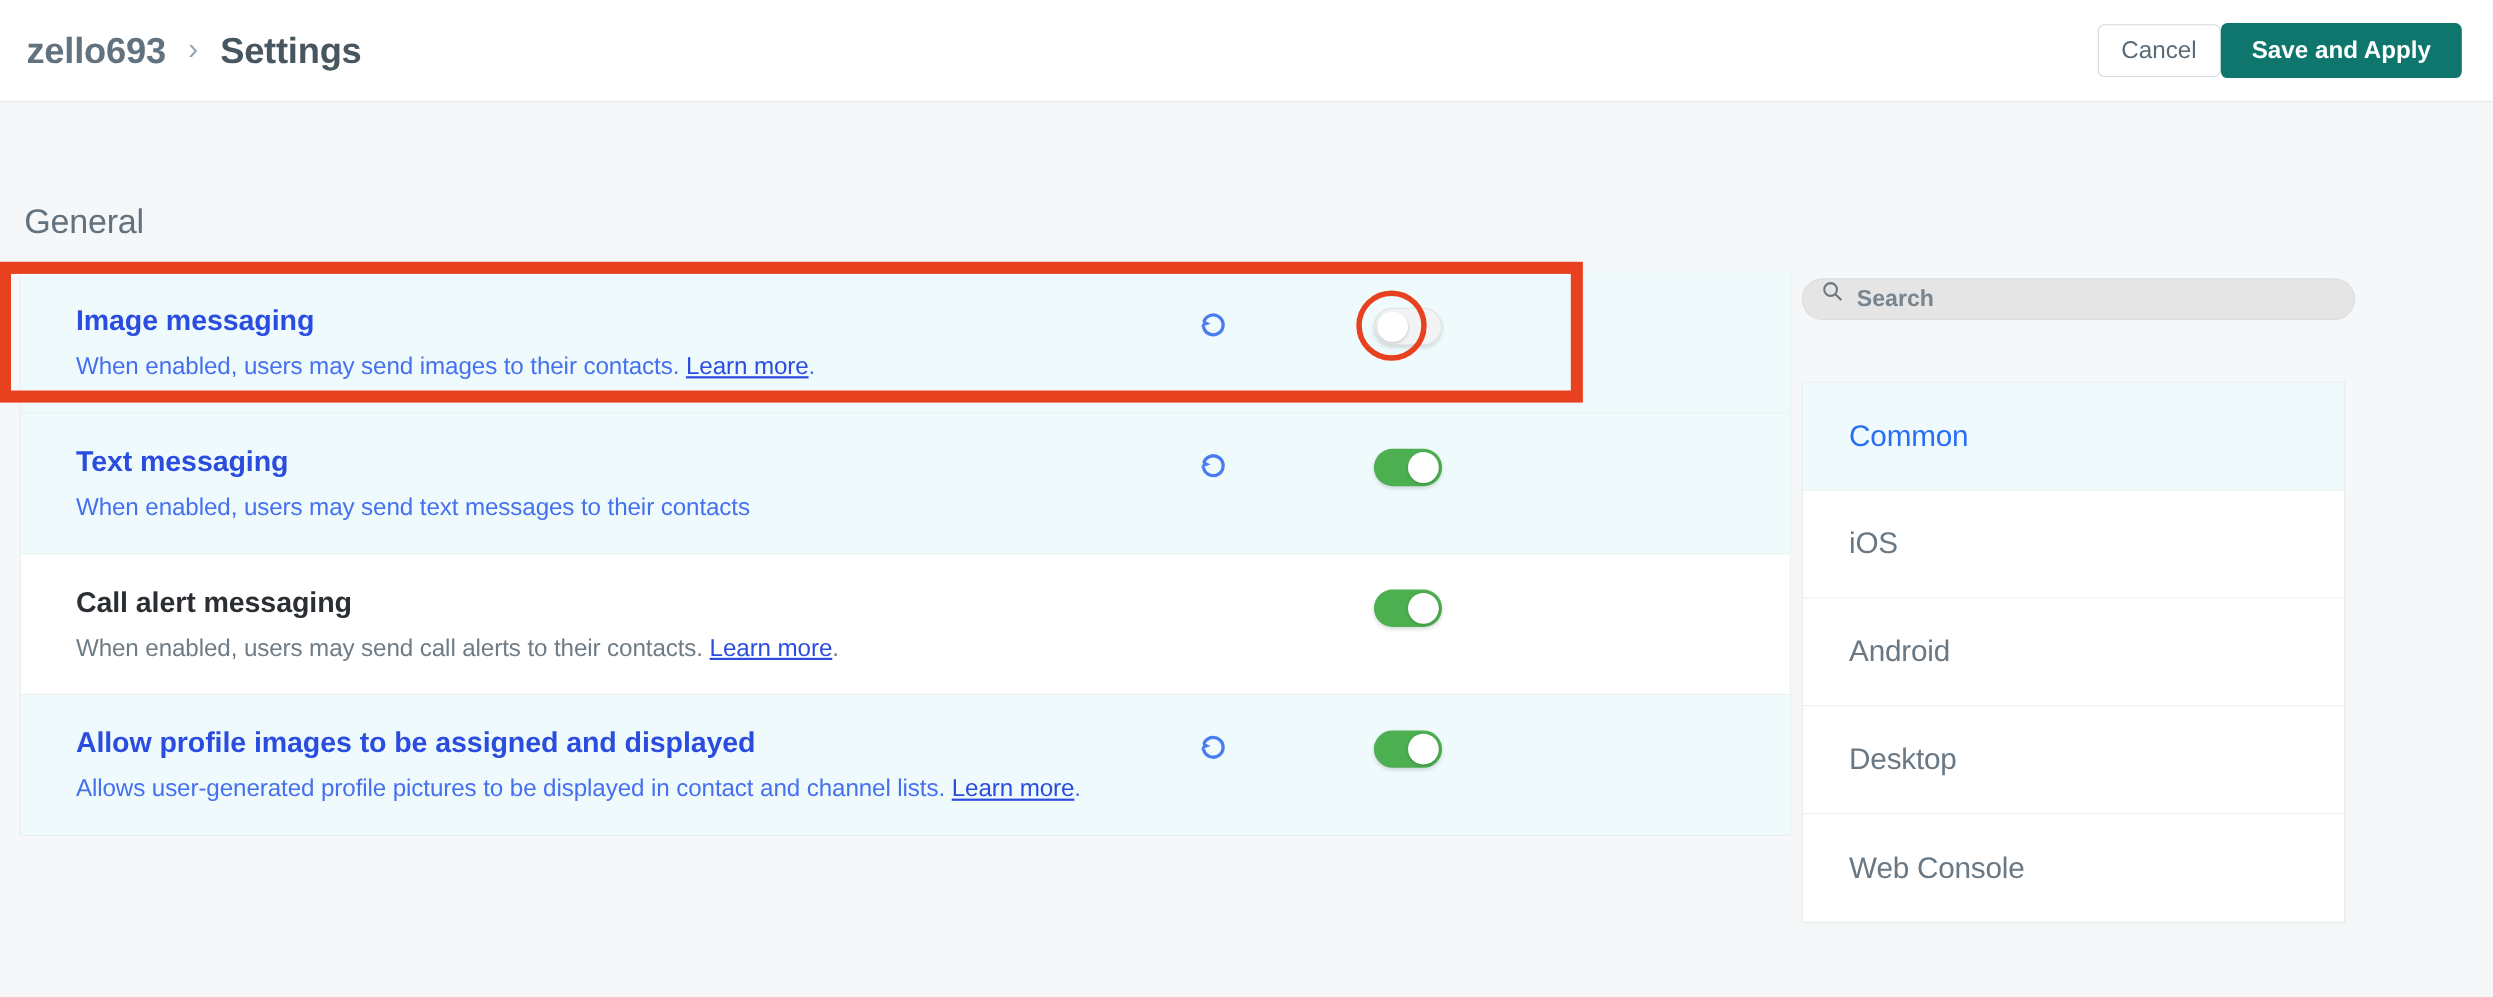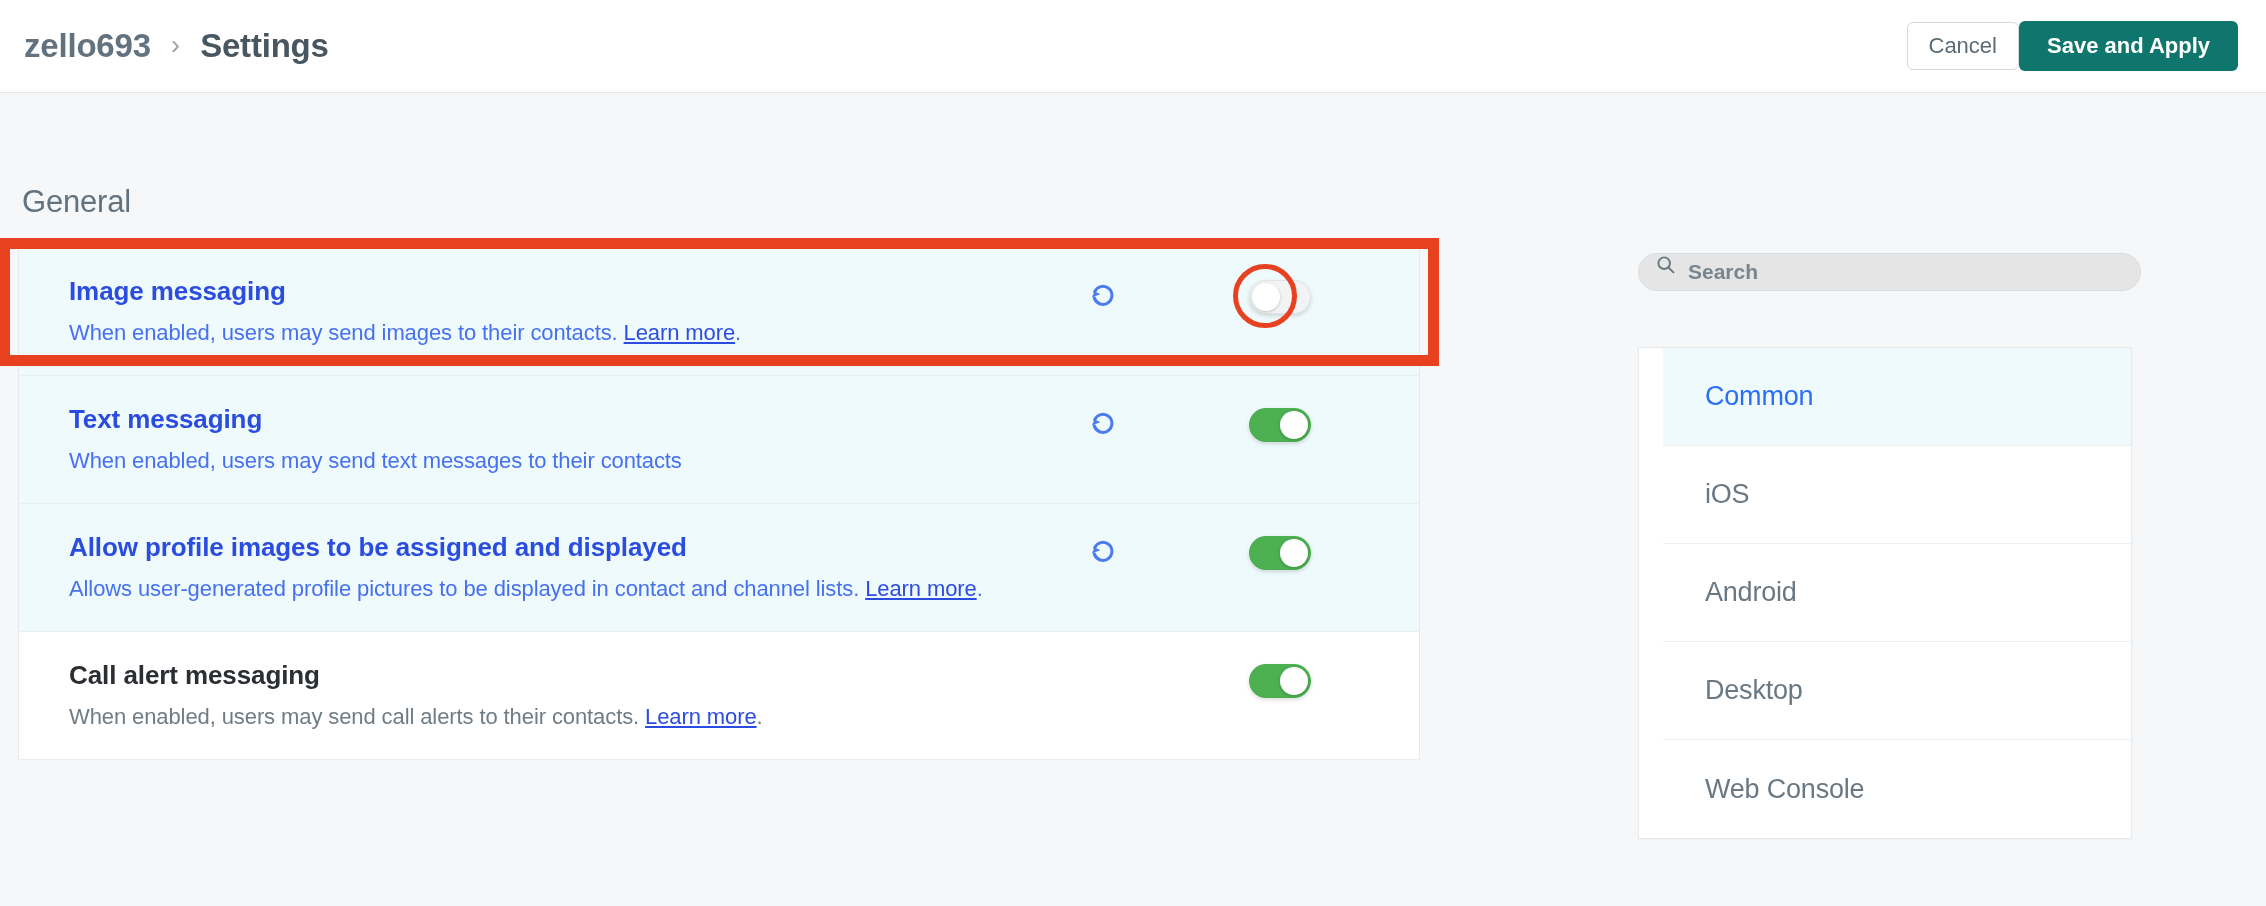--- a/index.html
+++ b/index.html
@@ -87,21 +87,21 @@
     font-size: 31px;
     color: #62727f;
     letter-spacing: -0.2px;
   }
 
   
   .settings-card {
     position: absolute;
     left: 18px;
     top: 248px;
-    width: 1402px;
+    width: 1610px;
     background: #ffffff;
     border-left: 1px solid #e6eaec;
     border-right: 1px solid #e6eaec;
   }
   .setting-row {
     position: relative;
     display: flex;
     align-items: flex-start;
     min-height: 108px;
     padding: 26px 0 26px 50px;
@@ -225,21 +225,20 @@
   .search-input::placeholder { color: #78858e; opacity: 1; font-weight: bold; }
 
   .category-list {
     position: absolute;
     left: 1638px;
     top: 347px;
     width: 494px;
     background: #ffffff;
     border: 1px solid #e6eaec;
     box-shadow: 0 1px 2px rgba(0,0,0,0.04);
-    padding-left: 24px;
   }
   .category-item {
     height: 98px;
     display: flex;
     align-items: center;
     padding-left: 42px;
     font-size: 27px;
     color: #6a7884;
     border-bottom: 1px solid #edf1f3;
     cursor: pointer;
@@ -301,44 +300,44 @@
         <path d="M2.2 13.8 L4.6 9.1 L9.2 11.4 Z" fill="#4a7cf0"></path>
       </svg>
     </div>
     <div class="toggle-cell">
       <div class="toggle">
         <div class="knob"></div>
       </div>
     </div>
   </div>
 
+  <div class="setting-row">
+    <div class="row-text">
+      <div class="row-title">Call alert messaging</div>
+      <div class="row-desc"><span>When enabled, users may send call alerts to their contacts. </span><a href="#">Learn more</a><span>.</span></div>
+    </div>
+    <div class="revert-cell"></div>
+    <div class="toggle-cell">
+      <div class="toggle">
+        <div class="knob"></div>
+      </div>
+    </div>
+  </div>
+
   <div class="setting-row modified">
     <div class="row-text">
       <div class="row-title">Allow profile images to be assigned and displayed</div>
       <div class="row-desc"><span>Allows user-generated profile pictures to be displayed in contact and channel lists. </span><a href="#">Learn more</a><span>.</span></div>
     </div>
     <div class="revert-cell">
       <svg class="revert-icon" width="30" height="30" viewBox="0 0 24 24" fill="none">
         <path d="M4.5 9.5 A7.2 7.2 0 1 1 4.2 14.2" stroke="#4a7cf0" stroke-width="2.4" stroke-linecap="round" fill="none"></path>
         <path d="M2.2 13.8 L4.6 9.1 L9.2 11.4 Z" fill="#4a7cf0"></path>
       </svg>
     </div>
-    <div class="toggle-cell">
-      <div class="toggle">
-        <div class="knob"></div>
-      </div>
-    </div>
-  </div>
-
-  <div class="setting-row">
-    <div class="row-text">
-      <div class="row-title">Call alert messaging</div>
-      <div class="row-desc"><span>When enabled, users may send call alerts to their contacts. </span><a href="#">Learn more</a><span>.</span></div>
-    </div>
-    <div class="revert-cell"></div>
     <div class="toggle-cell">
       <div class="toggle">
         <div class="knob"></div>
       </div>
     </div>
   </div>
 
 </div>
 
 <div class="search-box">

